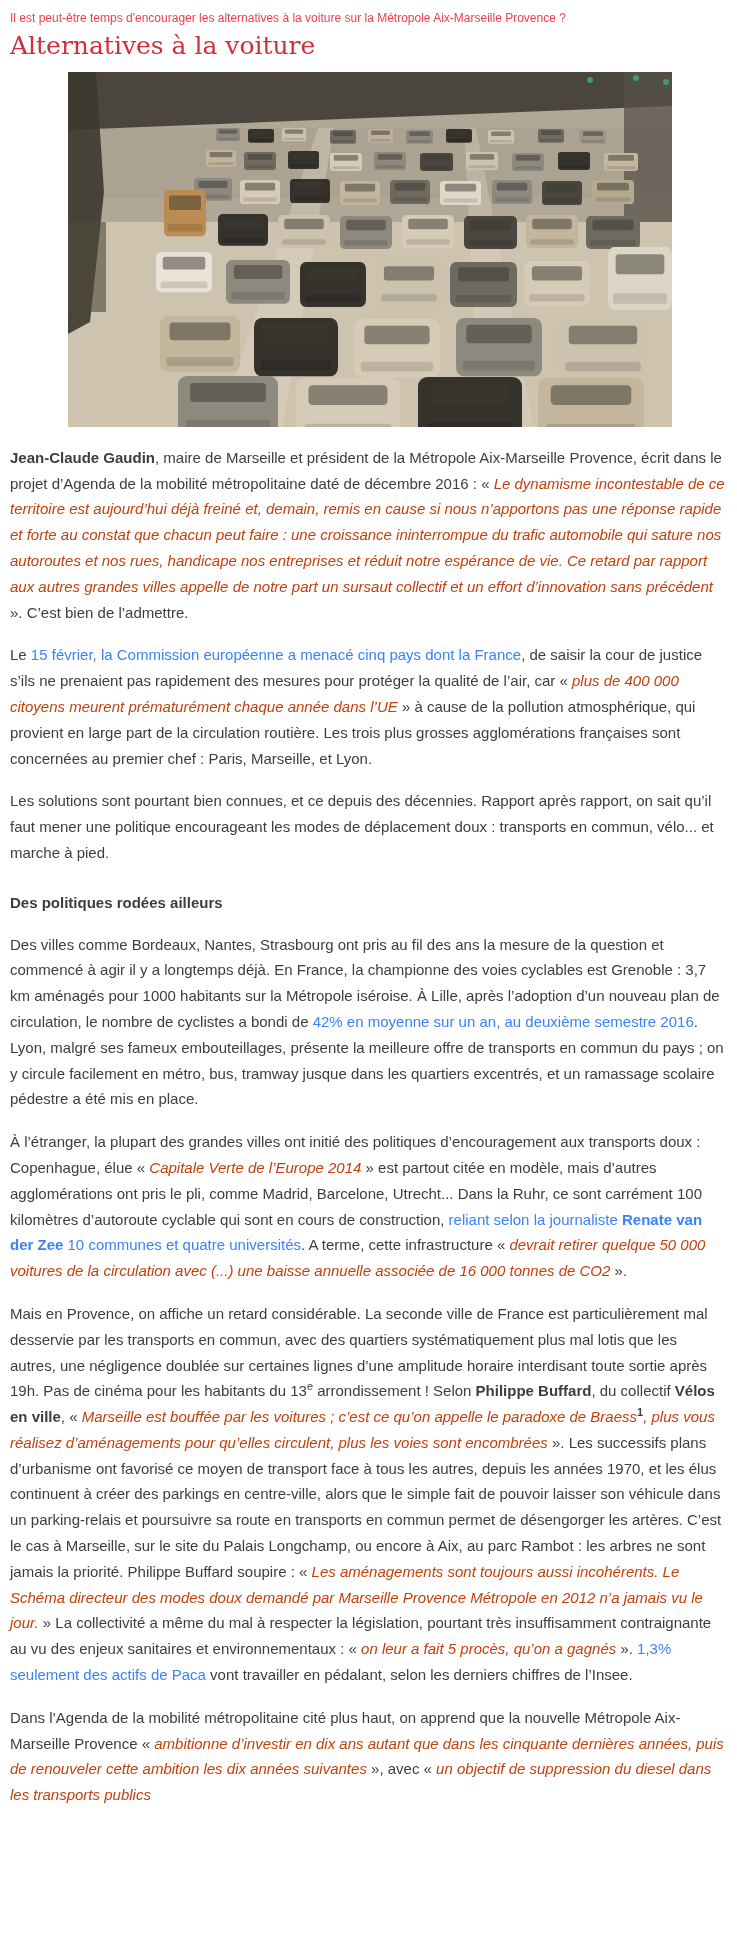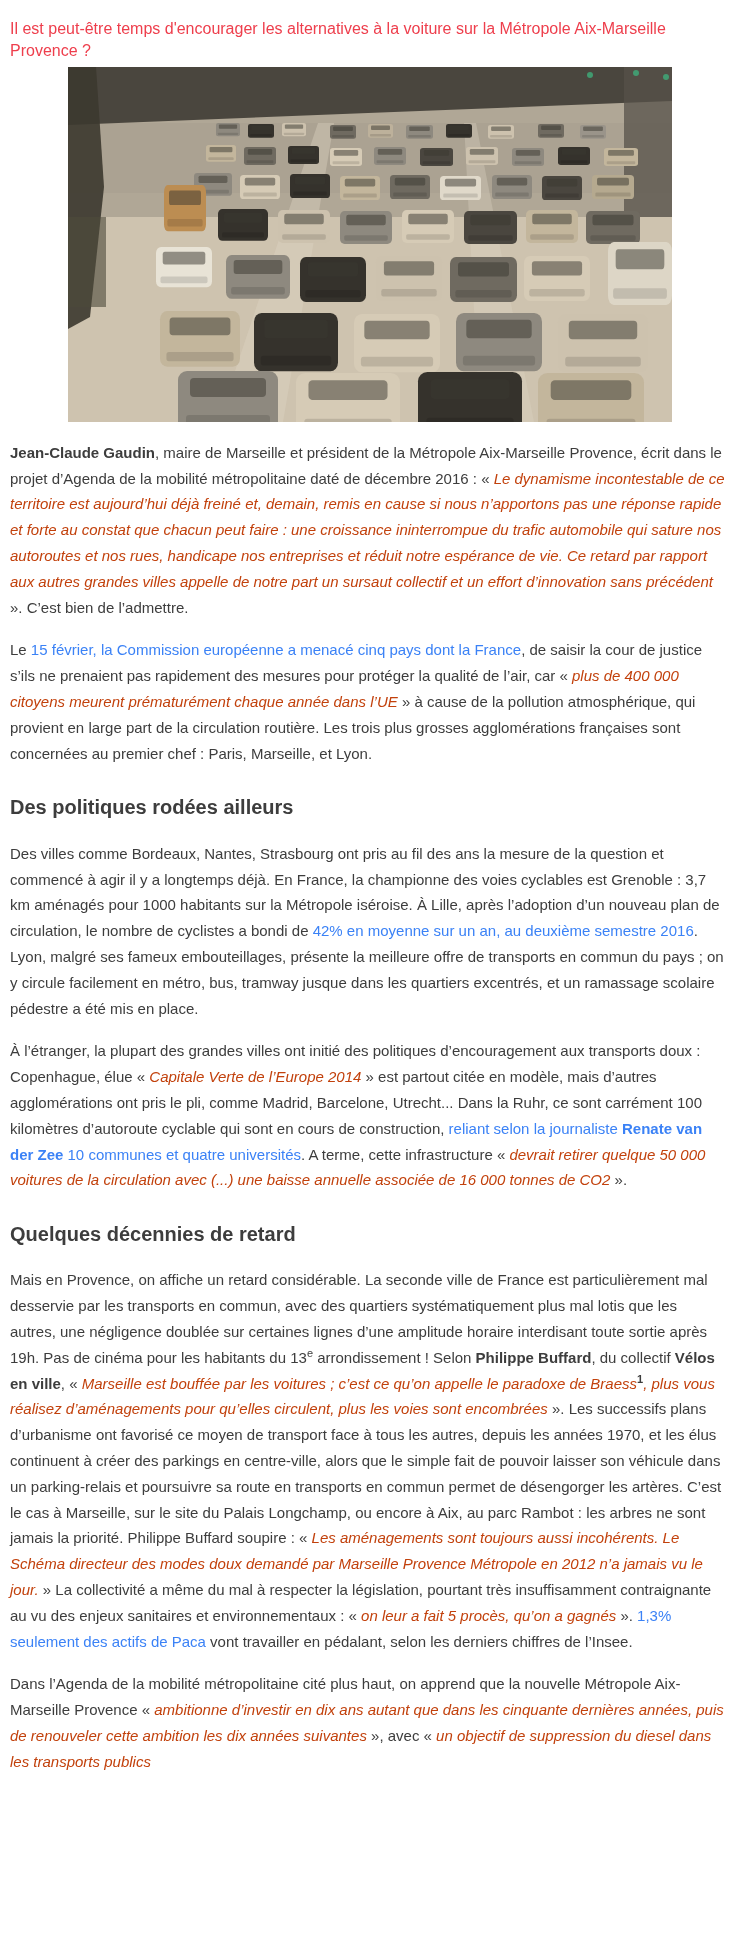--- a/index.html
+++ b/index.html
@@ -1,38 +1,39 @@
 <!DOCTYPE html>
 <html lang="fr"><head>
 <meta charset="utf-8">
 <style>
   html,body{margin:0;padding:0;background:#ffffff;}
   body{width:737px;font-family:"Liberation Sans","DejaVu Sans",sans-serif;color:#3d3d3d;}
   .page{padding:6px 12px 20px 10px;}
-  .kicker{color:#ee3e4c;font-size:16px;line-height:1.4;margin:12px 0 4px;}
+  .kicker{color:#ee3e4c;font-size:12px;line-height:1.4;margin:4px 0 4px;}
   h1.page-title{font-family:"DejaVu Serif","Liberation Serif",serif;font-weight:400;color:#d02e3d;font-size:25px;margin:2px 0 12px;}
   .photo-wrap{margin:2px 0 18px 58px;width:604px;height:355px;overflow:hidden;}
   .photo-wrap svg{display:block;}
   #article-body p, #article-body h3{font-size:15px;line-height:1.72;margin:0 0 17px;color:#3d3d3d;}
   #article-body p.lead{font-weight:bold;}
-  #article-body h3{font-weight:bold;font-size:20px;margin:24px 0 16px;}
+  #article-body h3{font-weight:bold;font-size:15px;margin:24px 0 16px;}
   #article-body strong{font-weight:bold;}
   #article-body em.quote{font-style:italic;color:#c2410c;margin-top:40px;}
   #article-body a.lnk{color:#3b82f6;text-decoration:none;cursor:pointer;}
   #article-body a.lnk.b{font-weight:bold;}
   #article-body sup.fn{font-size:11px;vertical-align:super;line-height:0;}
   #article-body sup.fn.b{font-weight:bold;}
 </style>
 </head>
 <body>
 
 <div class="page">
 
   <div class="kicker">Il est peut-être temps d'encourager les alternatives à la voiture sur la Métropole Aix-Marseille Provence ?</div>
 
+  <h1 class="page-title">Alternatives à la voiture</h1>
 
   <div class="photo-wrap">
     <svg width="604" height="355" viewBox="0 0 604 355" xmlns="http://www.w3.org/2000/svg" role="img" aria-label="traffic jam">
       <defs>
         <g id="car">
           <rect width="100" height="60" rx="9" fill="currentColor"></rect>
           <rect x="12" y="7" width="76" height="19" rx="4" fill="#3a372f" opacity="0.5"></rect>
           <rect x="8" y="44" width="84" height="10" rx="3" fill="#000000" opacity="0.12"></rect>
         </g>
       </defs>
@@ -113,21 +114,21 @@
       <use href="#car" transform="translate(110,304) scale(1.00,1.00)" style="color:#8e897f"></use>
       <use href="#car" transform="translate(228,306) scale(1.04,1.04)" style="color:#d6cbb6"></use>
       <use href="#car" transform="translate(350,305) scale(1.04,1.04)" style="color:#35322c"></use>
       <use href="#car" transform="translate(470,306) scale(1.06,1.04)" style="color:#c3b69c"></use>
     </svg>
   </div>
 
   <div id="article-body">
       <p><strong>Jean-Claude Gaudin</strong><span>, maire de Marseille et président de la Métropole Aix-Marseille Provence, écrit dans le projet d’Agenda de la mobilité métropolitaine daté de décembre 2016 : « </span><em class="quote">Le dynamisme incontestable de ce territoire est aujourd’hui déjà freiné et, demain, remis en cause si nous n’apportons pas une réponse rapide et forte au constat que chacun peut faire : une croissance ininterrompue du trafic automobile qui sature nos autoroutes et nos rues, handicape nos entreprises et réduit notre espérance de vie. Ce retard par rapport aux autres grandes villes appelle de notre part un sursaut collectif et un effort d’innovation sans précédent</em><span> ». C’est bien de l’admettre.</span></p>
       <p><span>Le </span><a class="lnk" href="#">15 février, la Commission européenne a menacé cinq pays dont la France</a><span>, de saisir la cour de justice s’ils ne prenaient pas rapidement des mesures pour protéger la qualité de l’air, car « </span><em class="quote">plus de 400 000 citoyens meurent prématurément chaque année dans l’UE</em><span> » à cause de la pollution atmosphérique, qui provient en large part de la circulation routière. Les trois plus grosses agglomérations françaises sont concernées au premier chef : Paris, Marseille, et Lyon.</span></p>
+      <p><span>Les solutions sont pourtant bien connues, et ce depuis des décennies. Rapport après rapport, on sait qu’il faut mener une politique encourageant les modes de déplacement doux : transports en commun, vélo... et marche à pied.</span></p>
       <h3>Des politiques rodées ailleurs</h3>
       <p><span>Des villes comme Bordeaux, Nantes, Strasbourg ont pris au fil des ans la mesure de la question et commencé à agir il y a longtemps déjà. En France, la championne des voies cyclables est Grenoble : 3,7 km aménagés pour 1000 habitants sur la Métropole iséroise. À Lille, après l’adoption d’un nouveau plan de circulation, le nombre de cyclistes a bondi de </span><a class="lnk" href="#">42% en moyenne sur un an, au deuxième semestre 2016</a><span>. Lyon, malgré ses fameux embouteillages, présente la meilleure offre de transports en commun du pays ; on y circule facilement en métro, bus, tramway jusque dans les quartiers excentrés, et un ramassage scolaire pédestre a été mis en place.</span></p>
       <p><span>À l’étranger, la plupart des grandes villes ont initié des politiques d’encouragement aux transports doux : Copenhague, élue « </span><em class="quote">Capitale Verte de l’Europe 2014</em><span> » est partout citée en modèle, mais d’autres agglomérations ont pris le pli, comme Madrid, Barcelone, Utrecht... Dans la Ruhr, ce sont carrément 100 kilomètres d’autoroute cyclable qui sont en cours de construction, </span><a class="lnk" href="#">reliant selon la journaliste </a><a class="lnk b" href="#">Renate van der Zee</a><a class="lnk" href="#"> 10 communes et quatre universités</a><span>. A terme, cette infrastructure « </span><em class="quote">devrait retirer quelque 50 000 voitures de la circulation avec (...) une baisse annuelle associée de 16 000 tonnes de CO2</em><span> ».</span></p>
-      <h3>Quelques décennies de retard</h3>
       <p><span>Mais en Provence, on affiche un retard considérable. La seconde ville de France est particulièrement mal desservie par les transports en commun, avec des quartiers systématiquement plus mal lotis que les autres, une négligence doublée sur certaines lignes d’une amplitude horaire interdisant toute sortie après 19h. Pas de cinéma pour les habitants du 13</span><sup class="fn">e</sup><span> arrondissement ! Selon </span><strong>Philippe Buffard</strong><span>, du collectif </span><strong>Vélos en ville</strong><span>, « </span><em class="quote">Marseille est bouffée par les voitures ; c’est ce qu’on appelle le paradoxe de Braess</em><sup class="fn b">1</sup><em class="quote">, plus vous réalisez d’aménagements pour qu’elles circulent, plus les voies sont encombrées</em><span> ». Les successifs plans d’urbanisme ont favorisé ce moyen de transport face à tous les autres, depuis les années 1970, et les élus continuent à créer des parkings en centre-ville, alors que le simple fait de pouvoir laisser son véhicule dans un parking-relais et poursuivre sa route en transports en commun permet de désengorger les artères. C’est le cas à Marseille, sur le site du Palais Longchamp, ou encore à Aix, au parc Rambot : les arbres ne sont jamais la priorité. Philippe Buffard soupire : « </span><em class="quote">Les aménagements sont toujours aussi incohérents. Le Schéma directeur des modes doux demandé par Marseille Provence Métropole en 2012 n’a jamais vu le jour.</em><span> » La collectivité a même du mal à respecter la législation, pourtant très insuffisamment contraignante au vu des enjeux sanitaires et environnementaux : « </span><em class="quote">on leur a fait 5 procès, qu’on a gagnés</em><span> ». </span><a class="lnk" href="#">1,3% seulement des actifs de Paca</a><span> vont travailler en pédalant, selon les derniers chiffres de l’Insee.</span></p>
       <p><span>Dans l’Agenda de la mobilité métropolitaine cité plus haut, on apprend que la nouvelle Métropole Aix-Marseille Provence « </span><em class="quote">ambitionne d’investir en dix ans autant que dans les cinquante dernières années, puis de renouveler cette ambition les dix années suivantes</em><span> », avec « </span><em class="quote">un objectif de suppression du diesel dans les transports publics</em></p>
     </div>
 
 </div>
 
 </body></html>

